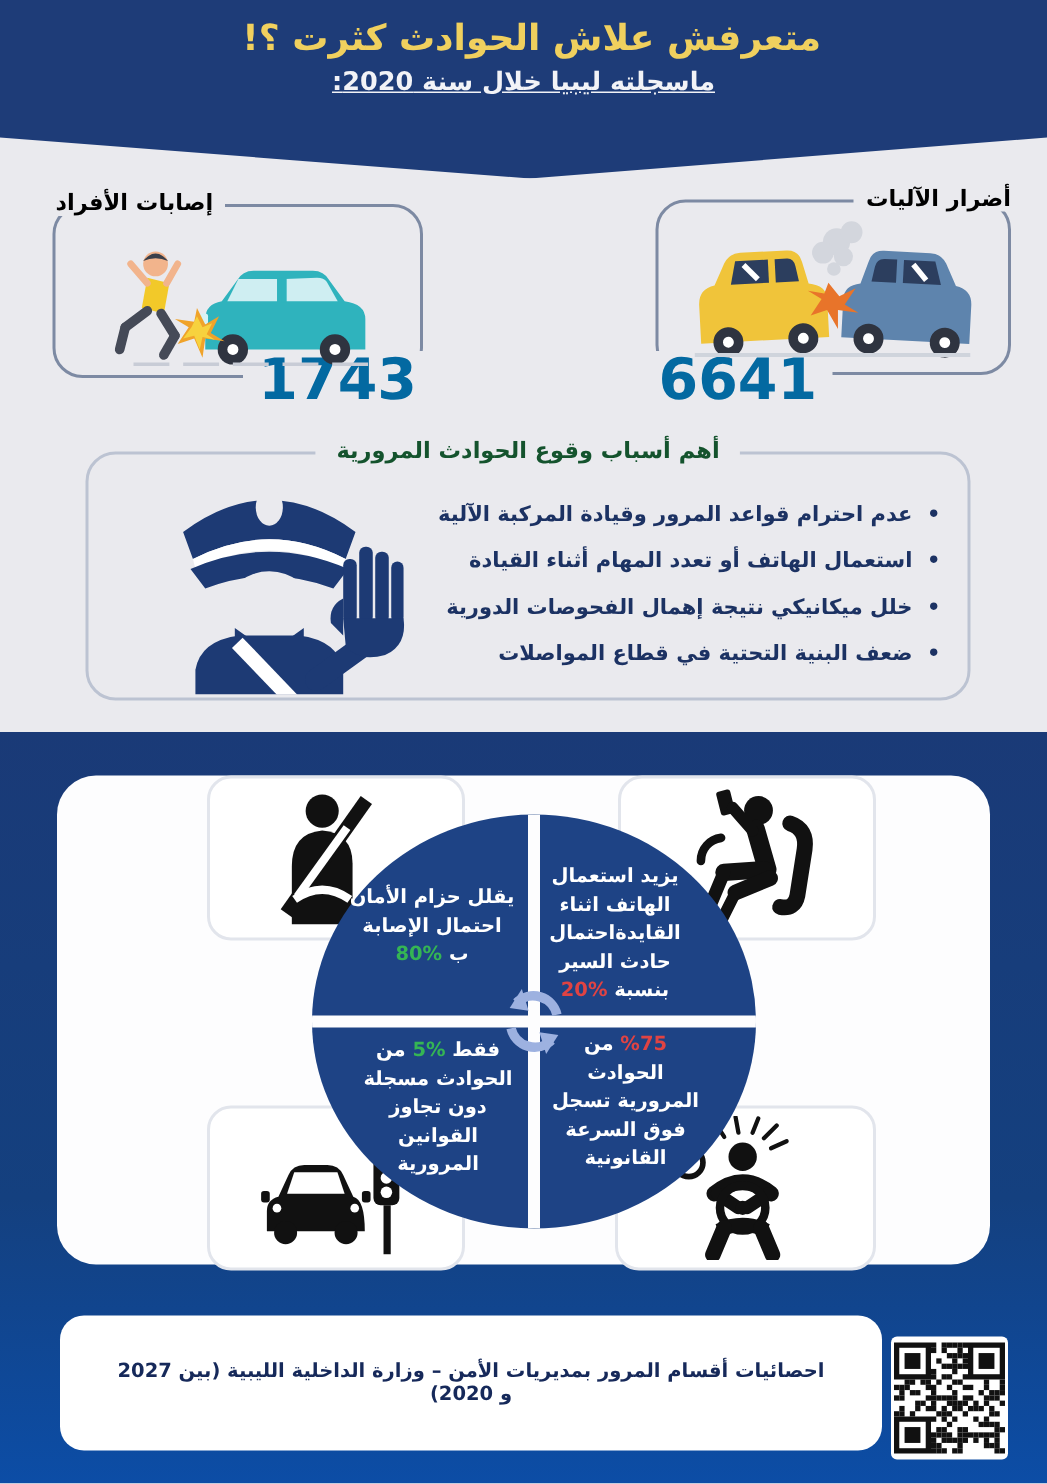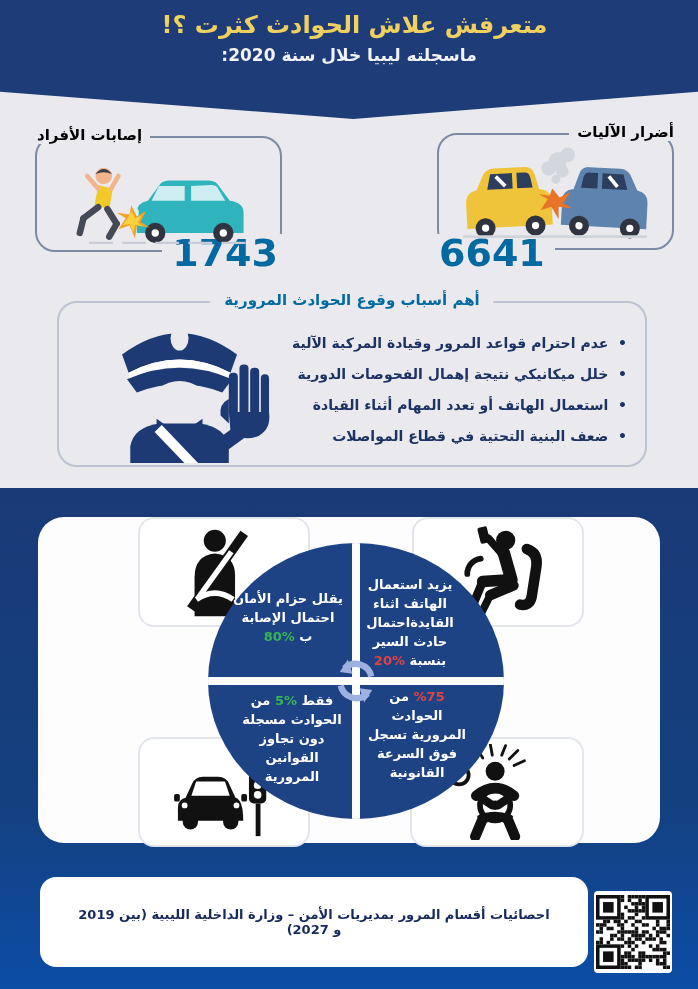--- a/index.html
+++ b/index.html
@@ -3,38 +3,38 @@
 <meta charset="utf-8">
 <style>
   html,body{margin:0;padding:0;}
   body{background:#cfd2da;font-family:"DejaVu Sans",sans-serif;}
   .page{position:relative;width:698px;height:989px;margin:0 auto;background:#eaeaee;overflow:hidden;font-weight:700;}
 
   
   .header{position:absolute;left:0;top:0;width:698px;height:119px;background:#1e3c78;
           clip-path:polygon(0 0,100% 0,100% 77%,50.6% 100%,0 77%);text-align:center;}
   .header .title{margin-top:11px;font-size:24px;color:#f0d05e;letter-spacing:1px;padding-left:11px;}
-  .header .subtitle{margin-top:6px;font-size:17px;color:#f2f3f7;}
+  .header .subtitle{margin-top:6px;font-size:17px;color:#f2f3f7;text-decoration:underline;}
 
   
   .stat-box{position:absolute;border:2px solid #7d8aa3;border-radius:20px;}
   .stat-box .stat-label{position:absolute;top:-12px;background:#eaeaee;color:#000000;font-size:15px;padding:0 8px;white-space:nowrap;}
   .stat-box .stat-value{position:absolute;background:#eaeaee;color:#0369a1;font-size:38px;padding:0 10px;line-height:1;}
   .stat-injuries{left:35px;top:136px;width:243px;height:112px;}
   .stat-injuries .stat-label{left:-8px;}
   .stat-injuries .stat-value{right:-8px;bottom:-22px;}
   .stat-damage{left:437px;top:133px;width:233px;height:113px;}
   .stat-damage .stat-label{right:-10px;}
   .stat-damage .stat-value{left:-10px;bottom:-24px;}
   .stat-art{position:absolute;}
 
   
   .causes{position:absolute;left:57px;top:301px;width:586px;height:162px;border:2px solid #bcc3d2;border-radius:20px;}
   .causes .causes-title{position:absolute;top:-12px;left:50%;transform:translateX(-50%);background:#eaeaee;
-       color:#0369a1;font-size:15px;padding:0 14px;white-space:nowrap;}
+       color:#14532d;font-size:15px;padding:0 14px;white-space:nowrap;}
   .causes ul{position:absolute;right:18px;top:30px;width:375px;margin:0;padding:0;list-style:none;}
   .causes li{direction:rtl;text-align:right;color:#1c3263;font-size:14px;line-height:21px;margin-bottom:10px;}
   .causes li::before{content:"\2022\00a0\00a0";color:#1c3263;}
   .police{position:absolute;left:28px;top:4px;}
 
   
   .blue{position:absolute;left:0;top:488px;width:698px;height:501px;
         background:linear-gradient(180deg,#1a3a77 0%,#14407f 62%,#0c4da6 100%);}
   .panel{position:absolute;left:38px;top:29px;width:622px;height:326px;background:#fdfdfe;border-radius:26px;}
 
@@ -155,22 +155,22 @@
         <rect x="172" y="80" width="11" height="52" rx="5"></rect>
         <rect x="185" y="70" width="11" height="62" rx="5"></rect>
         <rect x="198" y="74" width="11" height="58" rx="5"></rect>
         <rect x="211" y="82" width="10" height="50" rx="5"></rect>
         <path d="M172 128 L221 128 Q224 150 206 158 Q184 164 174 150 Z"></path>
         <path d="M172 112 Q160 118 162 132 L172 142 Z"></path>
       </g>
     </svg>
     <ul>
       <li>عدم احترام قواعد المرور وقيادة المركبة الآلية</li>
+      <li>استعمال الهاتف أو تعدد المهام أثناء القيادة</li>
       <li>خلل ميكانيكي نتيجة إهمال الفحوصات الدورية</li>
-      <li>استعمال الهاتف أو تعدد المهام أثناء القيادة</li>
       <li>ضعف البنية التحتية في قطاع المواصلات</li>
     </ul>
   </section>
 
   <section class="blue">
     <div class="panel">
 
       <div class="tile tile-tl">
         <svg width="92" height="96" viewBox="0 0 100 100">
           <circle cx="40" cy="16" r="12" fill="#111"></circle>
@@ -290,21 +290,21 @@
 
       <svg class="center-icon" viewBox="0 0 60 60">
         <path d="M47 25 A18 18 0 0 0 17 16" stroke="#9db1e0" stroke-width="7" fill="none"></path>
         <polygon points="21,6 12,20 26,22" fill="#9db1e0"></polygon>
         <path d="M13 35 A18 18 0 0 0 43 44" stroke="#9db1e0" stroke-width="7" fill="none"></path>
         <polygon points="39,54 48,40 34,38" fill="#9db1e0"></polygon>
       </svg>
     </div>
 
     <div class="source-box">
-      <div class="source-text">احصائيات أقسام المرور بمديريات الأمن – وزارة الداخلية الليبية (بين 2019 و 2027)</div>
+      <div class="source-text">احصائيات أقسام المرور بمديريات الأمن – وزارة الداخلية الليبية (بين 2027 و 2020)</div>
     </div>
 
     <div class="qr">
       <svg viewBox="0 0 84 84">
           <rect x="28" y="0" width="4" height="4" fill="#111"></rect>
           <rect x="36" y="0" width="4" height="4" fill="#111"></rect>
           <rect x="40" y="0" width="4" height="4" fill="#111"></rect>
           <rect x="44" y="0" width="4" height="4" fill="#111"></rect>
           <rect x="48" y="0" width="4" height="4" fill="#111"></rect>
           <rect x="52" y="0" width="4" height="4" fill="#111"></rect>

